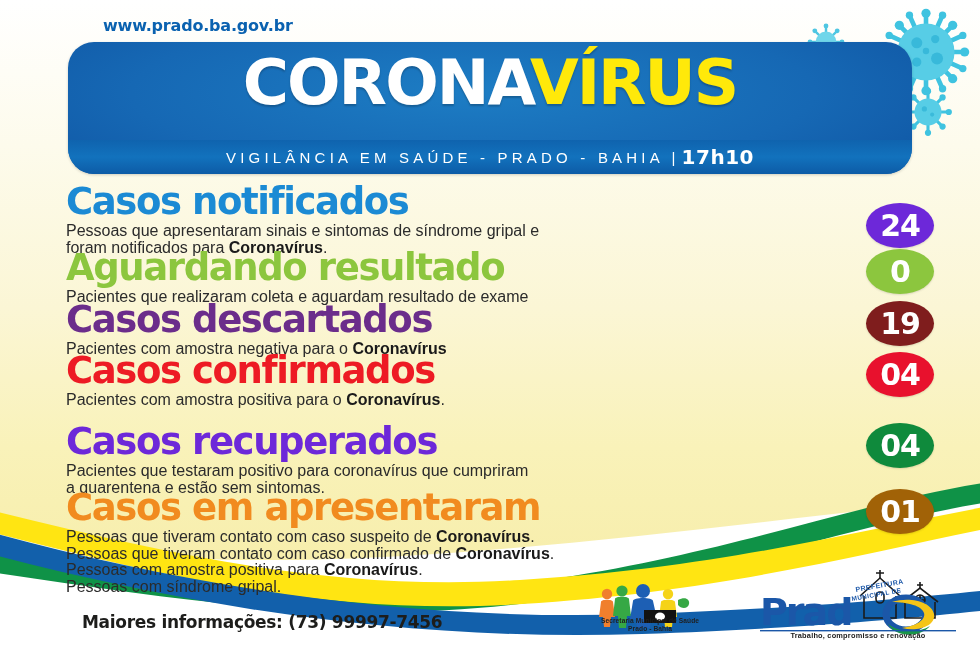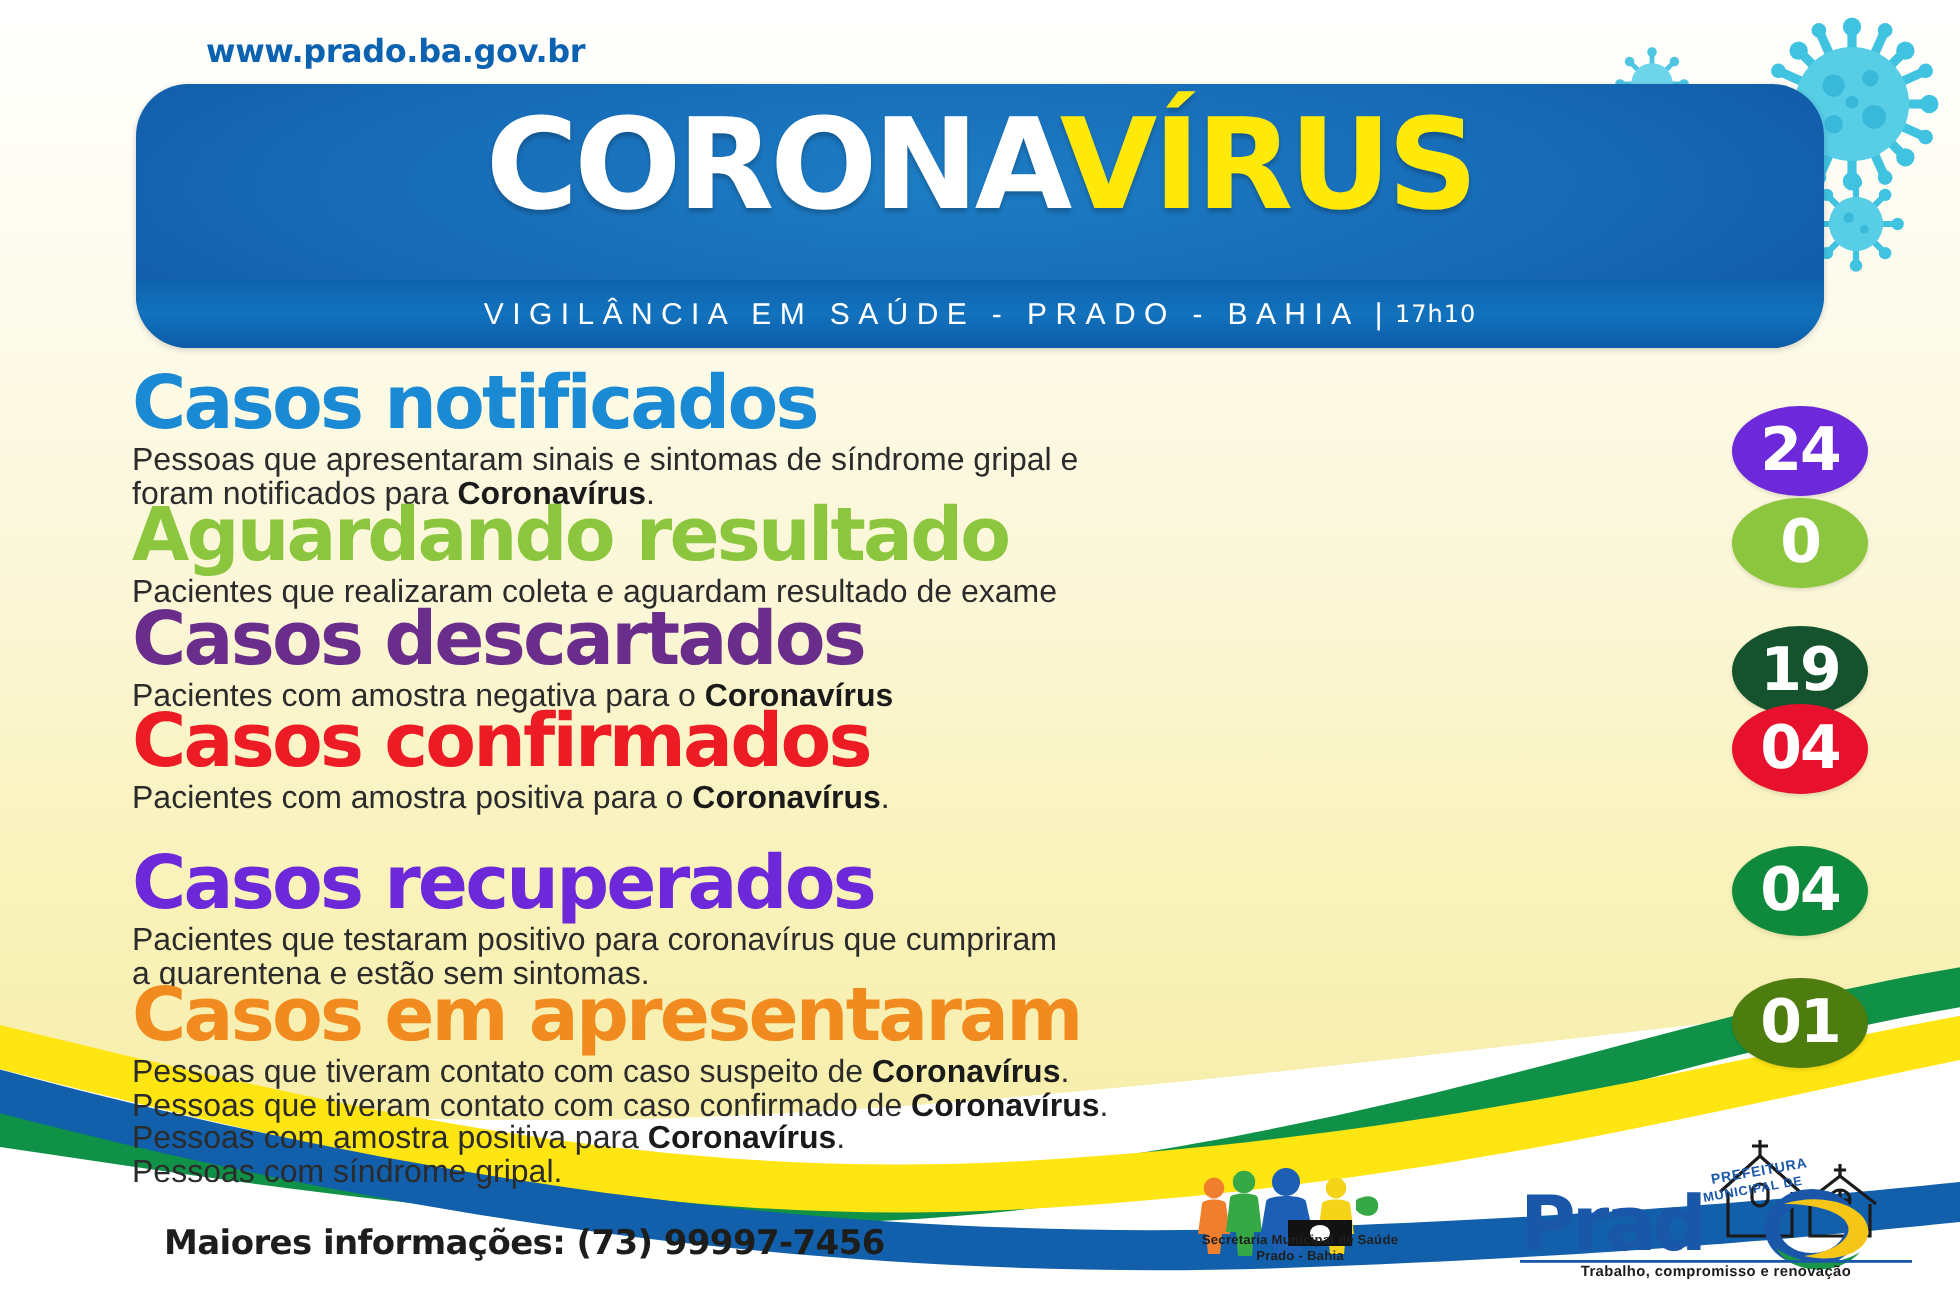--- a/index.html
+++ b/index.html
@@ -50,21 +50,21 @@
   #title-strip{
     position:absolute;left:0;bottom:0;width:100%;height:34px;
     background:linear-gradient(to bottom,#0f63ae 0%,#1272bd 50%,#0d5ba6 100%);
     display:flex;align-items:center;justify-content:center;
   }
   #title-strip .loc{
     font-family:"Liberation Sans",sans-serif;font-size:15px;font-weight:400;
     letter-spacing:4.2px;color:#ffffff;white-space:nowrap;
   }
   #title-strip .time{
-    font-family:"DejaVu Sans","Liberation Sans",sans-serif;font-weight:normal;font-size:12px;
+    font-family:"DejaVu Sans","Liberation Sans",sans-serif;font-weight:bold;font-size:20px;
     letter-spacing:0.5px;color:#ffffff;margin-left:2px;
   }
 
   
   #site-url{
     position:absolute;left:103px;top:16px;
     font-family:"DejaVu Sans","Liberation Sans",sans-serif;
     font-weight:bold;font-size:16px;letter-spacing:-0.2px;color:#0b62b0;
   }
 
@@ -253,21 +253,21 @@
         <span>Pacientes que realizaram coleta e aguardam resultado de exame</span>
       </div>
       <div class="badge" style="background:#8cc63e;top:0px;">0</div>
     </div>
 
     <div class="row" style="height:51px;">
       <div class="row-head" style="color:#6b2d8b;">Casos descartados</div>
       <div class="row-desc">
         <span>Pacientes com amostra negativa para o </span><b>Coronavírus</b>
       </div>
-      <div class="badge" style="background:#14532d;top:12px;">19</div>
+      <div class="badge" style="background:#7f1d1d;top:0px;">19</div>
     </div>
 
     <div class="row" style="height:51px;">
       <div class="row-head" style="color:#ed1b24;">Casos confirmados</div>
       <div class="row-desc">
         <span>Pacientes com amostra positiva para o </span><b>Coronavírus</b><span>.</span>
       </div>
       <div class="badge" style="background:#e8112d;top:0px;">04</div>
     </div>
 
@@ -281,21 +281,21 @@
     </div>
 
     <div class="row" style="height:90px;">
       <div class="row-head" style="color:#f18b1f;">Casos em apresentaram</div>
       <div class="row-desc">
         <span>Pessoas que tiveram contato com caso suspeito de </span><b>Coronavírus</b><span>.</span><br>
         <span>Pessoas que tiveram contato com caso confirmado de </span><b>Coronavírus</b><span>.</span><br>
         <span>Pessoas com amostra positiva para </span><b>Coronavírus</b><span>.</span><br>
         <span>Pessoas com síndrome gripal.</span>
       </div>
-      <div class="badge" style="background:#4d7c0f;top:0px;text-align:center;">01</div>
+      <div class="badge" style="background:#a16207;top:0px;text-align:center;">01</div>
     </div>
 
   </div>
 
   <div id="footer-info">Maiores informações: (73) 99997-7456</div>
 
   <div id="logo-saude">
     <svg viewBox="0 0 170 46" style="width:170px;height:46px;">
 
       <circle cx="42" cy="11" r="5.2" fill="#f07f2d"></circle>

